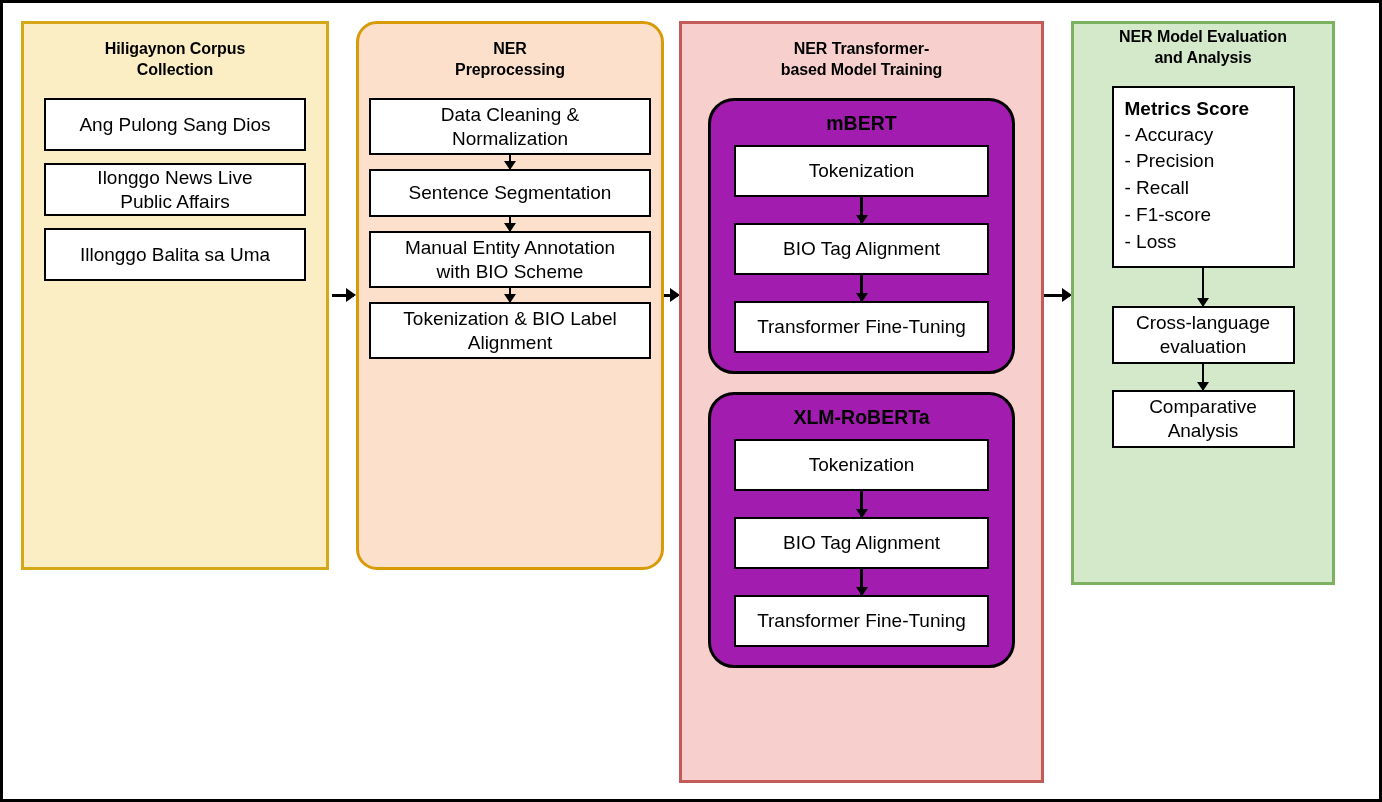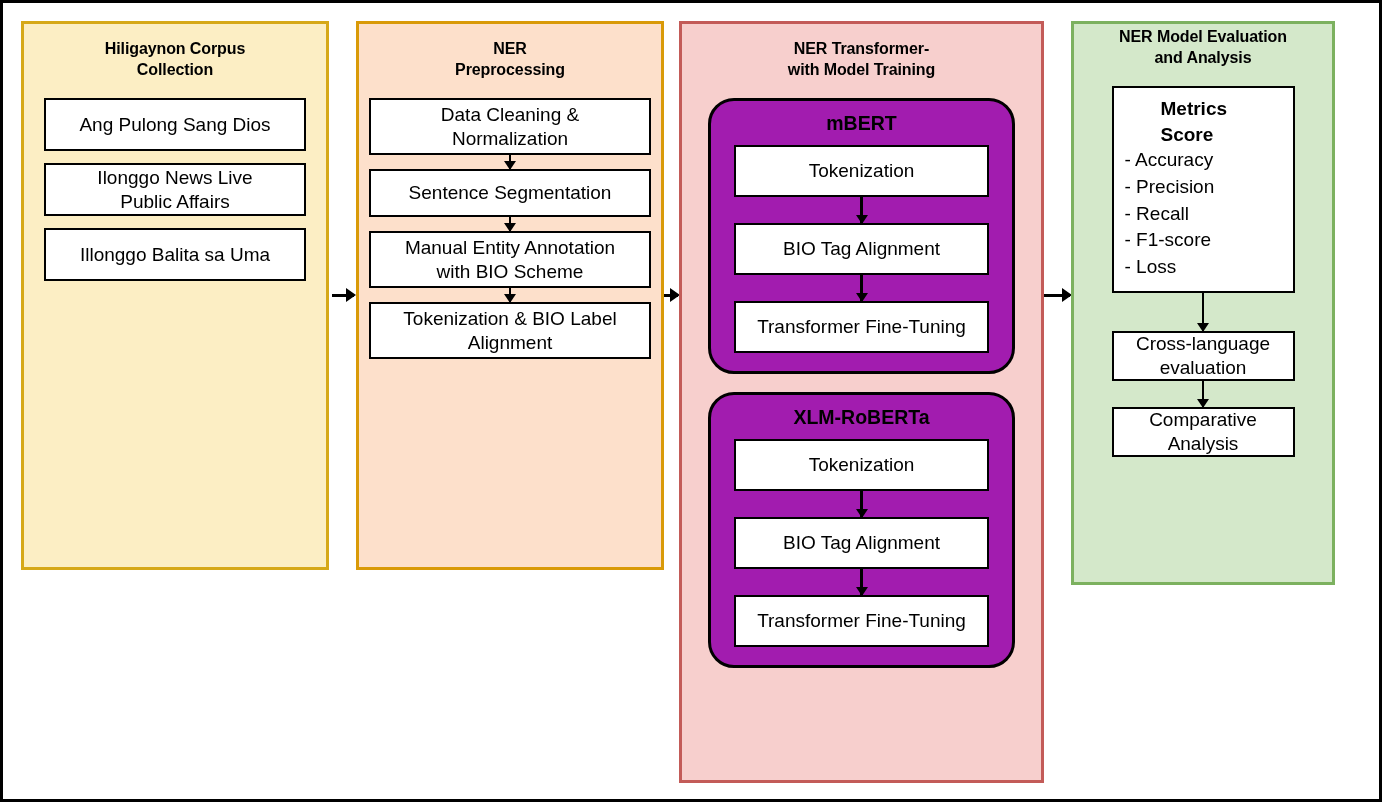--- a/index.html
+++ b/index.html
@@ -38,21 +38,21 @@
     color: #000000;
     text-align: center;
     line-height: 1.32;
     letter-spacing: -0.1px;
     white-space: pre-line;
     padding: 0 6px;
   }
 
   
   #stage-corpus     { left: 18px;   top: 18px;  width: 308px; height: 549px; }
-  #stage-preprocess { left: 353px;  top: 18px;  width: 308px; height: 549px; }
+  #stage-preprocess { left: 353px;  top: 18px;  width: 308px; height: 549px; border-radius: 21px; }
   #stage-training   { left: 676px;  top: 18px;  width: 365px; height: 762px; }
   #stage-evaluation { left: 1068px; top: 18px;  width: 264px; height: 564px; }
 
   
   .box {
     box-sizing: border-box;
     background: #ffffff;
     border: 2.5px solid #000000;
     color: #000000;
     font-size: 19px;
@@ -154,31 +154,30 @@
     border: 2.5px solid #000000;
     width: 100%;
     padding: 8px 11px 10px 11px;
     text-align: left;
   }
   .metrics-heading {
     font-weight: bold;
     font-size: 19px;
     color: #000000;
     line-height: 1.34;
-    margin-left: 36px;
   }
   .metrics-item {
     font-size: 19px;
     color: #000000;
     line-height: 1.41;
     white-space: nowrap;
   }
   .eval-stack .box {
     width: 100%;
-    height: 50px;
+    height: 58px;
   }
 
   
   .harrow {
     position: absolute;
     height: 2.5px;
     background: #000000;
   }
   .harrow::after {
     content: "";
@@ -230,21 +229,21 @@
       <div class="varrow short"></div>
       <div class="box two-line">Tokenization &amp; BIO Label
 Alignment</div>
     </div>
   </section>
 
   <div class="harrow" id="conn-2"></div>
 
   <section class="stage" id="stage-training" style="background: rgb(247, 207, 205); border-color: rgb(195, 91, 88);">
     <div class="stage-title" style="margin-top:14px;">NER Transformer-
-with Model Training</div>
+based Model Training</div>
 
     <div class="model-card" style="margin-top:18px;">
       <div class="model-title">mBERT</div>
       <div class="model-steps">
         <div class="box">Tokenization</div>
         <div class="varrow med"></div>
         <div class="box">BIO Tag Alignment</div>
         <div class="varrow med"></div>
         <div class="box">Transformer Fine-Tuning</div>
       </div>

